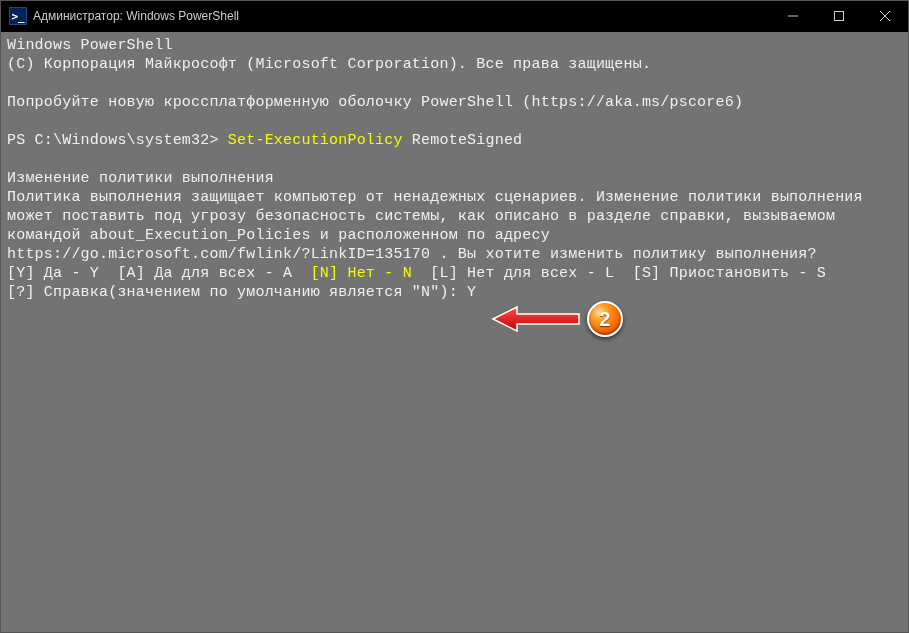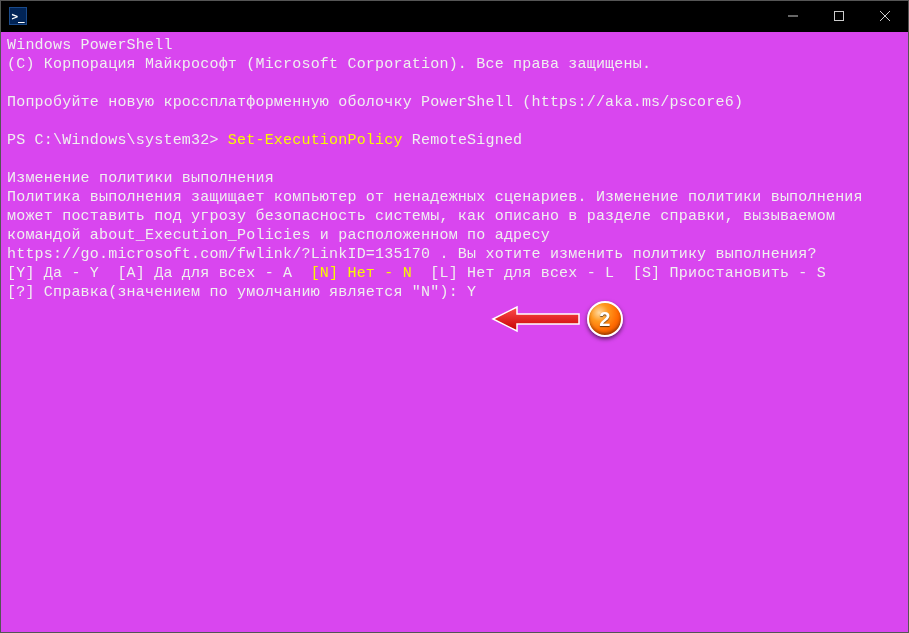--- a/index.html
+++ b/index.html
@@ -52,21 +52,21 @@
     width: 46px;
     height: 30px;
     display: flex;
     align-items: center;
     justify-content: center;
     color: #ccc;
   }
   .win-btn svg { stroke: #ccc; stroke-width: 1; fill: none; }
   .terminal {
     flex: 1;
-    background: #d946ef;
+    background: #737373;
     color: #cccccc;
     font-size: 15px;
     line-height: 19px;
     padding: 4px 6px 6px 6px;
     white-space: pre-wrap;
     word-break: break-word;
     font-family: Consolas, "Courier New", monospace;
     position: relative;
     letter-spacing: 0.2px;
     border-top: 1px solid #000;
@@ -105,20 +105,21 @@
 </style>
 </head>
 <body>
 
 <div class="window">
 
   <div class="titlebar">
     <div class="icon-box">
       <span class="ps-glyph">&gt;_</span>
     </div>
+    <div class="title">Администратор: Windows PowerShell</div>
     <div class="spacer"></div>
     <div class="win-controls">
       <div class="win-btn">
         <svg width="10" height="10">
             <line x1="0" y1="5" x2="10" y2="5"></line>
           </svg>
       </div>
       <div class="win-btn">
         <svg width="10" height="10">
             <rect x="0.5" y="0.5" width="9" height="9"></rect>

